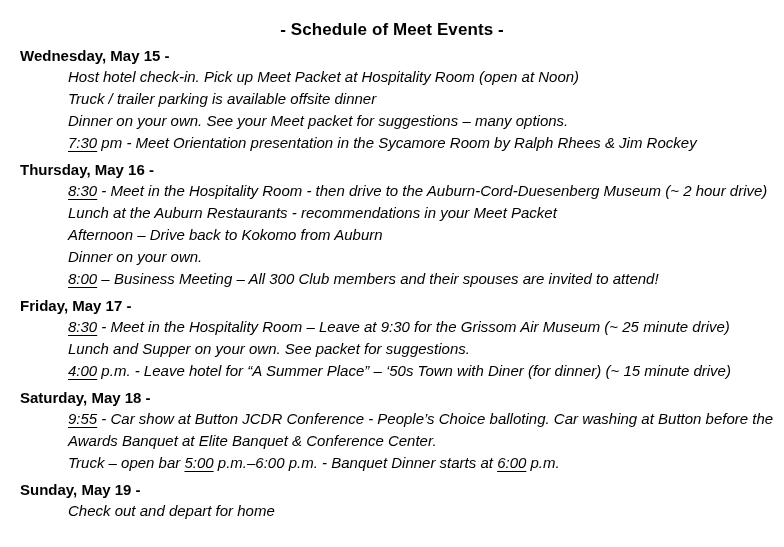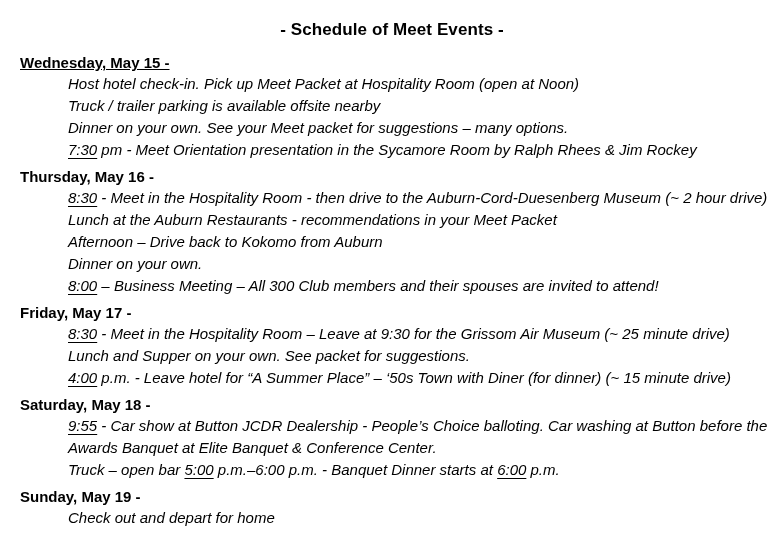--- a/index.html
+++ b/index.html
@@ -37,22 +37,21 @@
     display: flex;
     flex-direction: column;
   }
   .day-heading {
     margin: 5px 0 2px 20px;
     font-size: 15px;
     font-weight: bold;
     line-height: 19px;
   }
   .section:first-child .day-heading {
-    margin-top: 7px;
-    text-decoration: underline;
+    margin-top: 0;
   }
   .item {
     margin: 0 0 3px 68px;
     font-size: 15px;
     line-height: 19px;
     white-space: nowrap;
     font-style: italic;
   }
   .u {
     text-decoration: underline;
@@ -62,41 +61,41 @@
 </style>
 </head>
 <body>
 
 <div class="page">
   <h1 class="doc-title">- Schedule of Meet Events -</h1>
   <main class="sections">
       <section class="section">
         <h2 class="day-heading">Wednesday, May 15 -</h2>
         <p class="item"><span>Host hotel check-in. Pick up Meet Packet at Hospitality Room (open at Noon)</span></p>
-        <p class="item"><span>Truck / trailer parking is available offsite nearby</span></p>
+        <p class="item"><span>Truck / trailer parking is available offsite dinner</span></p>
         <p class="item"><span>Dinner on your own. See your Meet packet for suggestions – many options.</span></p>
         <p class="item"><span class="u">7:30</span><span> pm - Meet Orientation presentation in the Sycamore Room by Ralph Rhees &amp; Jim Rockey</span></p>
       </section>
       <section class="section">
         <h2 class="day-heading">Thursday, May 16 -</h2>
         <p class="item"><span class="u">8:30</span><span> - Meet in the Hospitality Room - then drive to the Auburn-Cord-Duesenberg Museum (~ 2 hour drive)</span></p>
         <p class="item"><span>Lunch at the Auburn Restaurants - recommendations in your Meet Packet</span></p>
         <p class="item"><span>Afternoon – Drive back to Kokomo from Auburn</span></p>
         <p class="item"><span>Dinner on your own.</span></p>
         <p class="item"><span class="u">8:00</span><span> – Business Meeting – All 300 Club members and their spouses are invited to attend!</span></p>
       </section>
       <section class="section">
         <h2 class="day-heading">Friday, May 17 -</h2>
         <p class="item"><span class="u">8:30</span><span> - Meet in the Hospitality Room – Leave at 9:30 for the Grissom Air Museum (~ 25 minute drive)</span></p>
         <p class="item"><span>Lunch and Supper on your own. See packet for suggestions.</span></p>
         <p class="item"><span class="u">4:00</span><span> p.m. - Leave hotel for “A Summer Place” – ‘50s Town with Diner (for dinner) (~ 15 minute drive)</span></p>
       </section>
       <section class="section">
         <h2 class="day-heading">Saturday, May 18 -</h2>
-        <p class="item"><span class="u">9:55</span><span> - Car show at Button JCDR Dealership - People’s Choice balloting. Car washing at Button before the</span><br></p>
+        <p class="item"><span class="u">9:55</span><span> - Car show at Button JCDR Conference - People’s Choice balloting. Car washing at Button before the</span><br></p>
         <p class="item"><span>Awards Banquet at Elite Banquet &amp; Conference Center.</span></p>
         <p class="item"><span>Truck – open bar </span><span class="u">5:00</span><span> p.m.–6:00 p.m. - Banquet Dinner starts at </span><span class="u">6:00</span><span> p.m.</span></p>
       </section>
       <section class="section">
         <h2 class="day-heading">Sunday, May 19 -</h2>
         <p class="item"><span>Check out and depart for home</span></p>
       </section>
     </main>
 </div>
 

